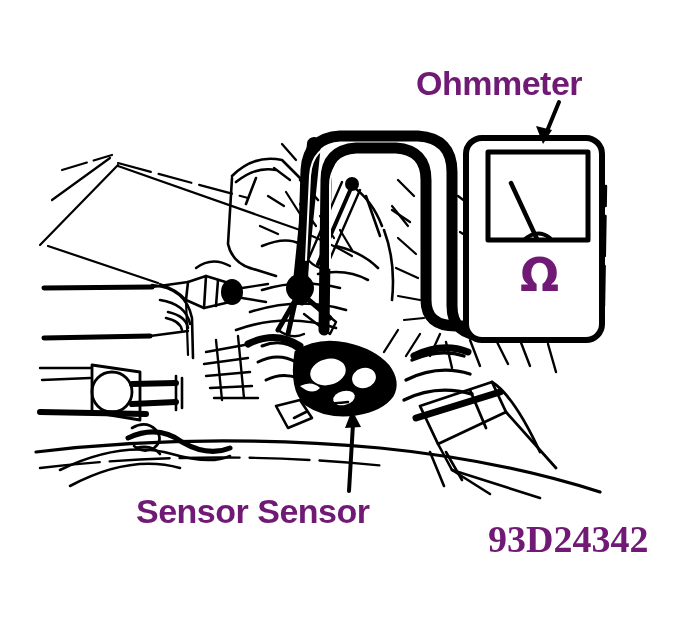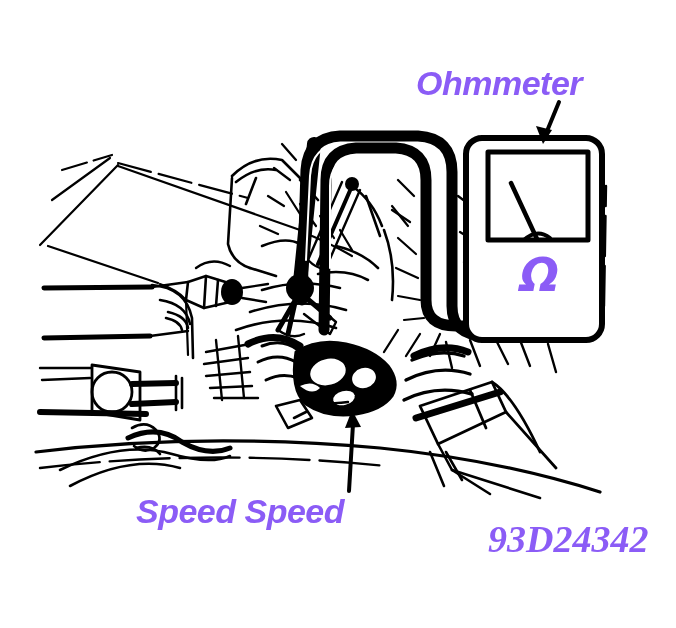--- a/index.html
+++ b/index.html
@@ -18,24 +18,23 @@
   #figure-svg {
     position: absolute;
     left: 0;
     top: 0;
     width: 676px;
     height: 628px;
     display: block;
   }
   .label-text {
     position: absolute;
-    color: #8b5cf6;
+    color: #701a75;
     white-space: nowrap;
     user-select: none;
-    font-style: italic;
   }
   #label-ohmmeter {
     left: 416px;
     top: 64px;
     font-family: "Liberation Sans", sans-serif;
     font-size: 34px;
     font-weight: bold;
     letter-spacing: -0.5px;
     line-height: 38px;
   }
@@ -354,19 +353,19 @@
       <g stroke-width="4">
         <path d="M349,491 L353,424"></path>
       </g>
       <polygon points="352,410 345,428 361,427" fill="#000000" stroke="none"></polygon>
 
     </g>
   </svg>
 
   <div class="label-text" id="label-ohmmeter">Ohmmeter</div>
 
-  <div class="label-text" id="label-speed-sensor">Speed Speed</div>
+  <div class="label-text" id="label-speed-sensor">Sensor Sensor</div>
 
   <div class="label-text" id="label-figure-id">93D24342</div>
 
   <div class="label-text" id="label-ohm-symbol">Ω</div>
 
 </div>
 
 </body></html>

